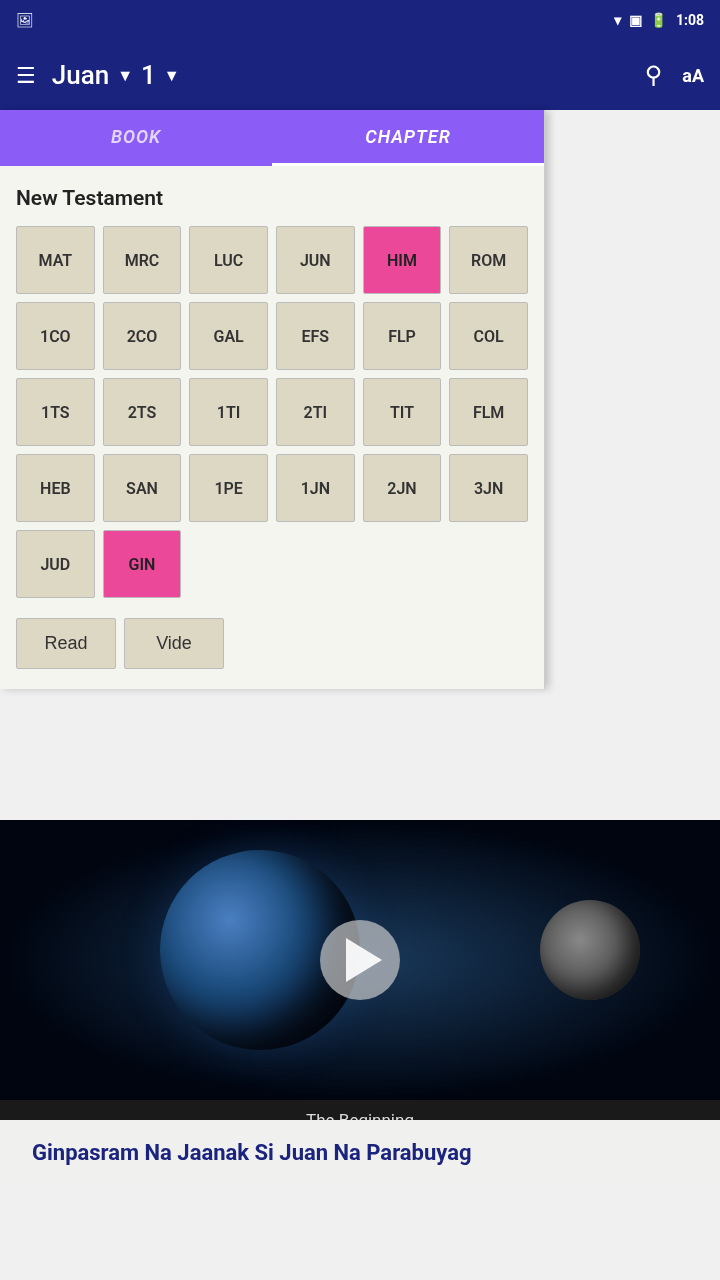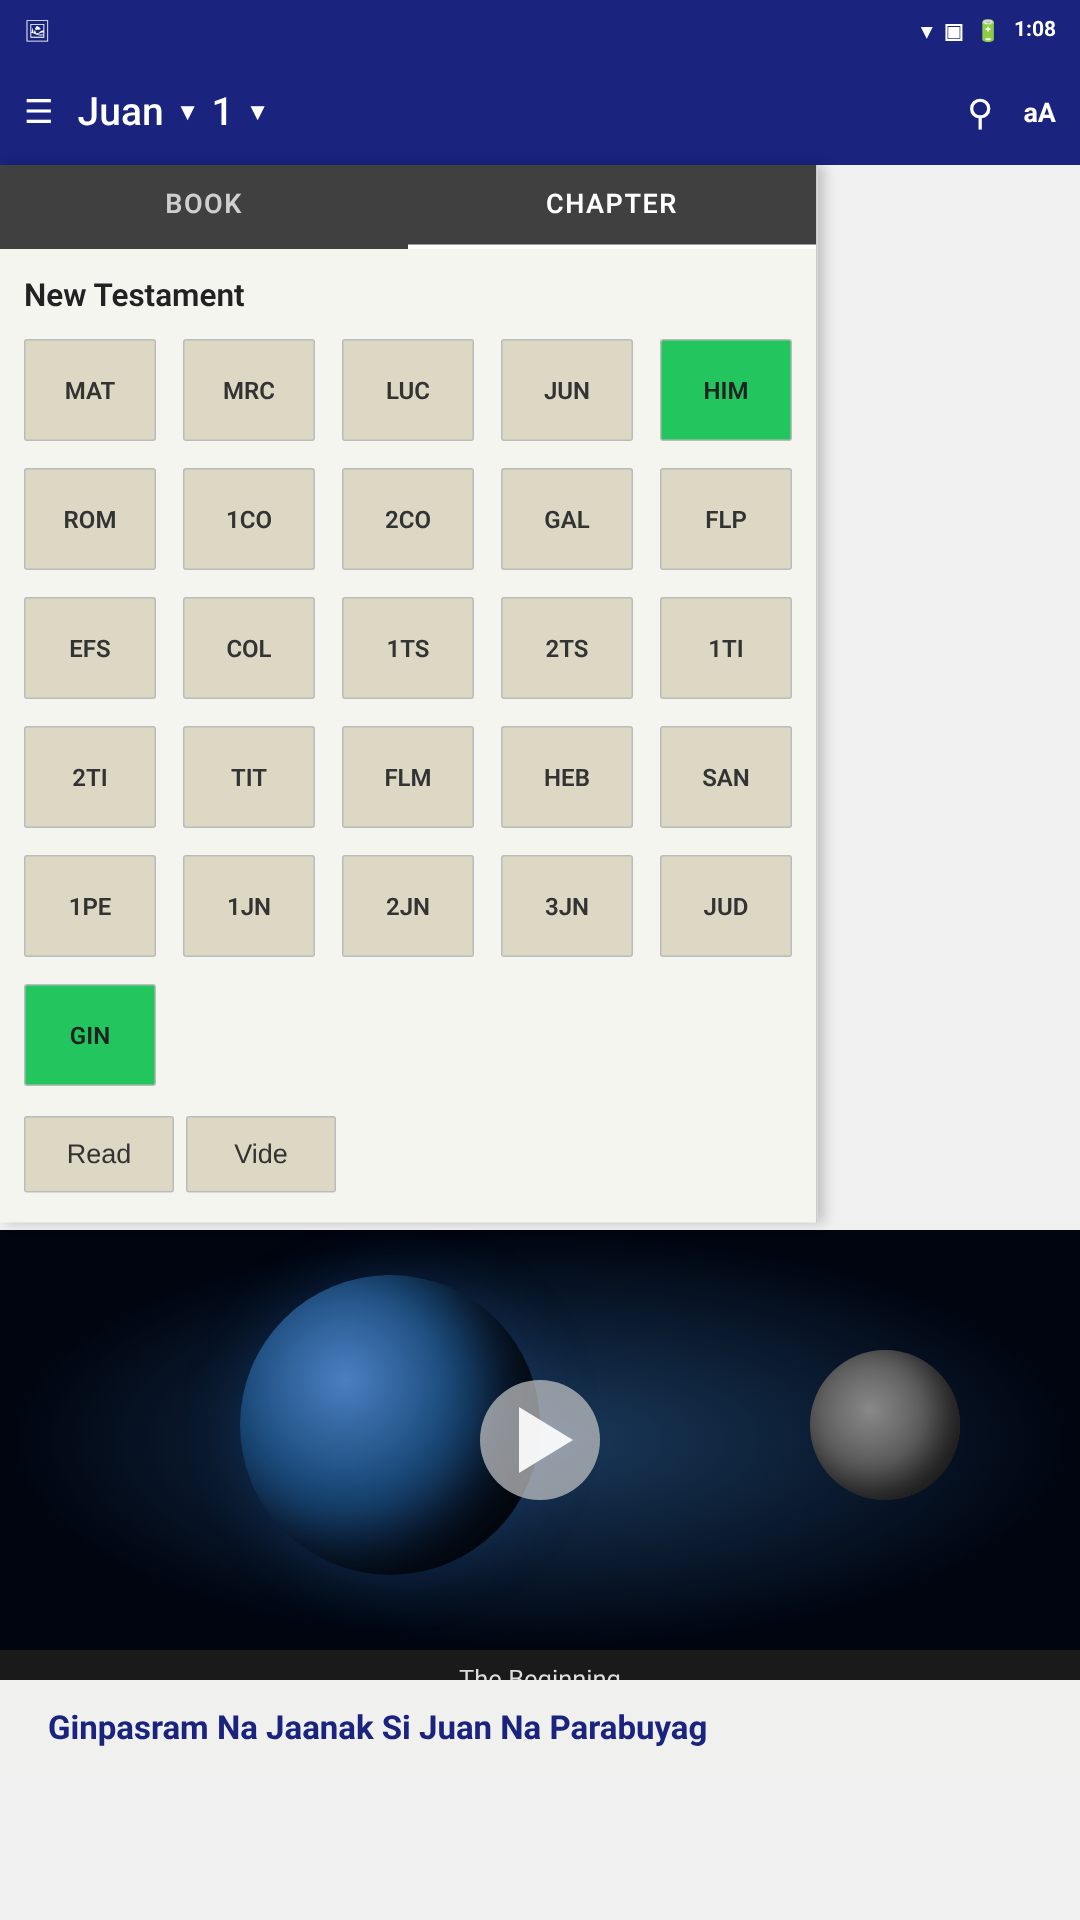--- a/index.html
+++ b/index.html
@@ -84,23 +84,24 @@
       width: 545px;
       background: #f5f5f0;
       z-index: 10;
       border-right: 1px solid #ccc;
       box-shadow: 4px 0 8px rgba(0,0,0,0.2);
     }
 
     
     .tab-row {
       display: flex;
-      background: #404040;
+      background: #8b5cf6;
       height: 56px;
       align-items: stretch;
+      font-style: italic;
     }
     .tab {
       flex: 1;
       display: flex;
       align-items: center;
       justify-content: center;
       color: white;
       font-size: 18px;
       font-weight: 600;
       cursor: pointer;
@@ -122,39 +123,39 @@
     .section-title {
       font-size: 21px;
       font-weight: 600;
       color: #222;
       margin-bottom: 16px;
     }
 
     
     .book-grid {
       display: grid;
-      grid-template-columns: repeat(5, 1fr);
-      gap: 18px;
+      grid-template-columns: repeat(6, 1fr);
+      gap: 8px;
       margin-bottom: 12px;
     }
     .book-cell {
       background: #ddd8c4;
       border: 1px solid #bbb;
       height: 68px;
       display: flex;
       align-items: center;
       justify-content: center;
       font-size: 16px;
       font-weight: 600;
       color: #333;
       cursor: pointer;
       border-radius: 2px;
     }
     .book-cell.selected {
-      background: #22c55e;
+      background: #ec4899;
       color: #222;
     }
 
     
     .action-row {
       display: flex;
       gap: 8px;
       margin-top: 20px;
     }
     .action-btn {
@@ -311,22 +312,22 @@
 
     <div class="book-cell">MAT</div>
         <div class="book-cell">MRC</div>
         <div class="book-cell">LUC</div>
         <div class="book-cell">JUN</div>
         <div class="book-cell selected">HIM</div>
         <div class="book-cell">ROM</div>
         <div class="book-cell">1CO</div>
         <div class="book-cell">2CO</div>
         <div class="book-cell">GAL</div>
+        <div class="book-cell">EFS</div>
         <div class="book-cell">FLP</div>
-        <div class="book-cell">EFS</div>
         <div class="book-cell">COL</div>
         <div class="book-cell">1TS</div>
         <div class="book-cell">2TS</div>
         <div class="book-cell">1TI</div>
         <div class="book-cell">2TI</div>
         <div class="book-cell">TIT</div>
         <div class="book-cell">FLM</div>
         <div class="book-cell">HEB</div>
         <div class="book-cell">SAN</div>
         <div class="book-cell">1PE</div>

